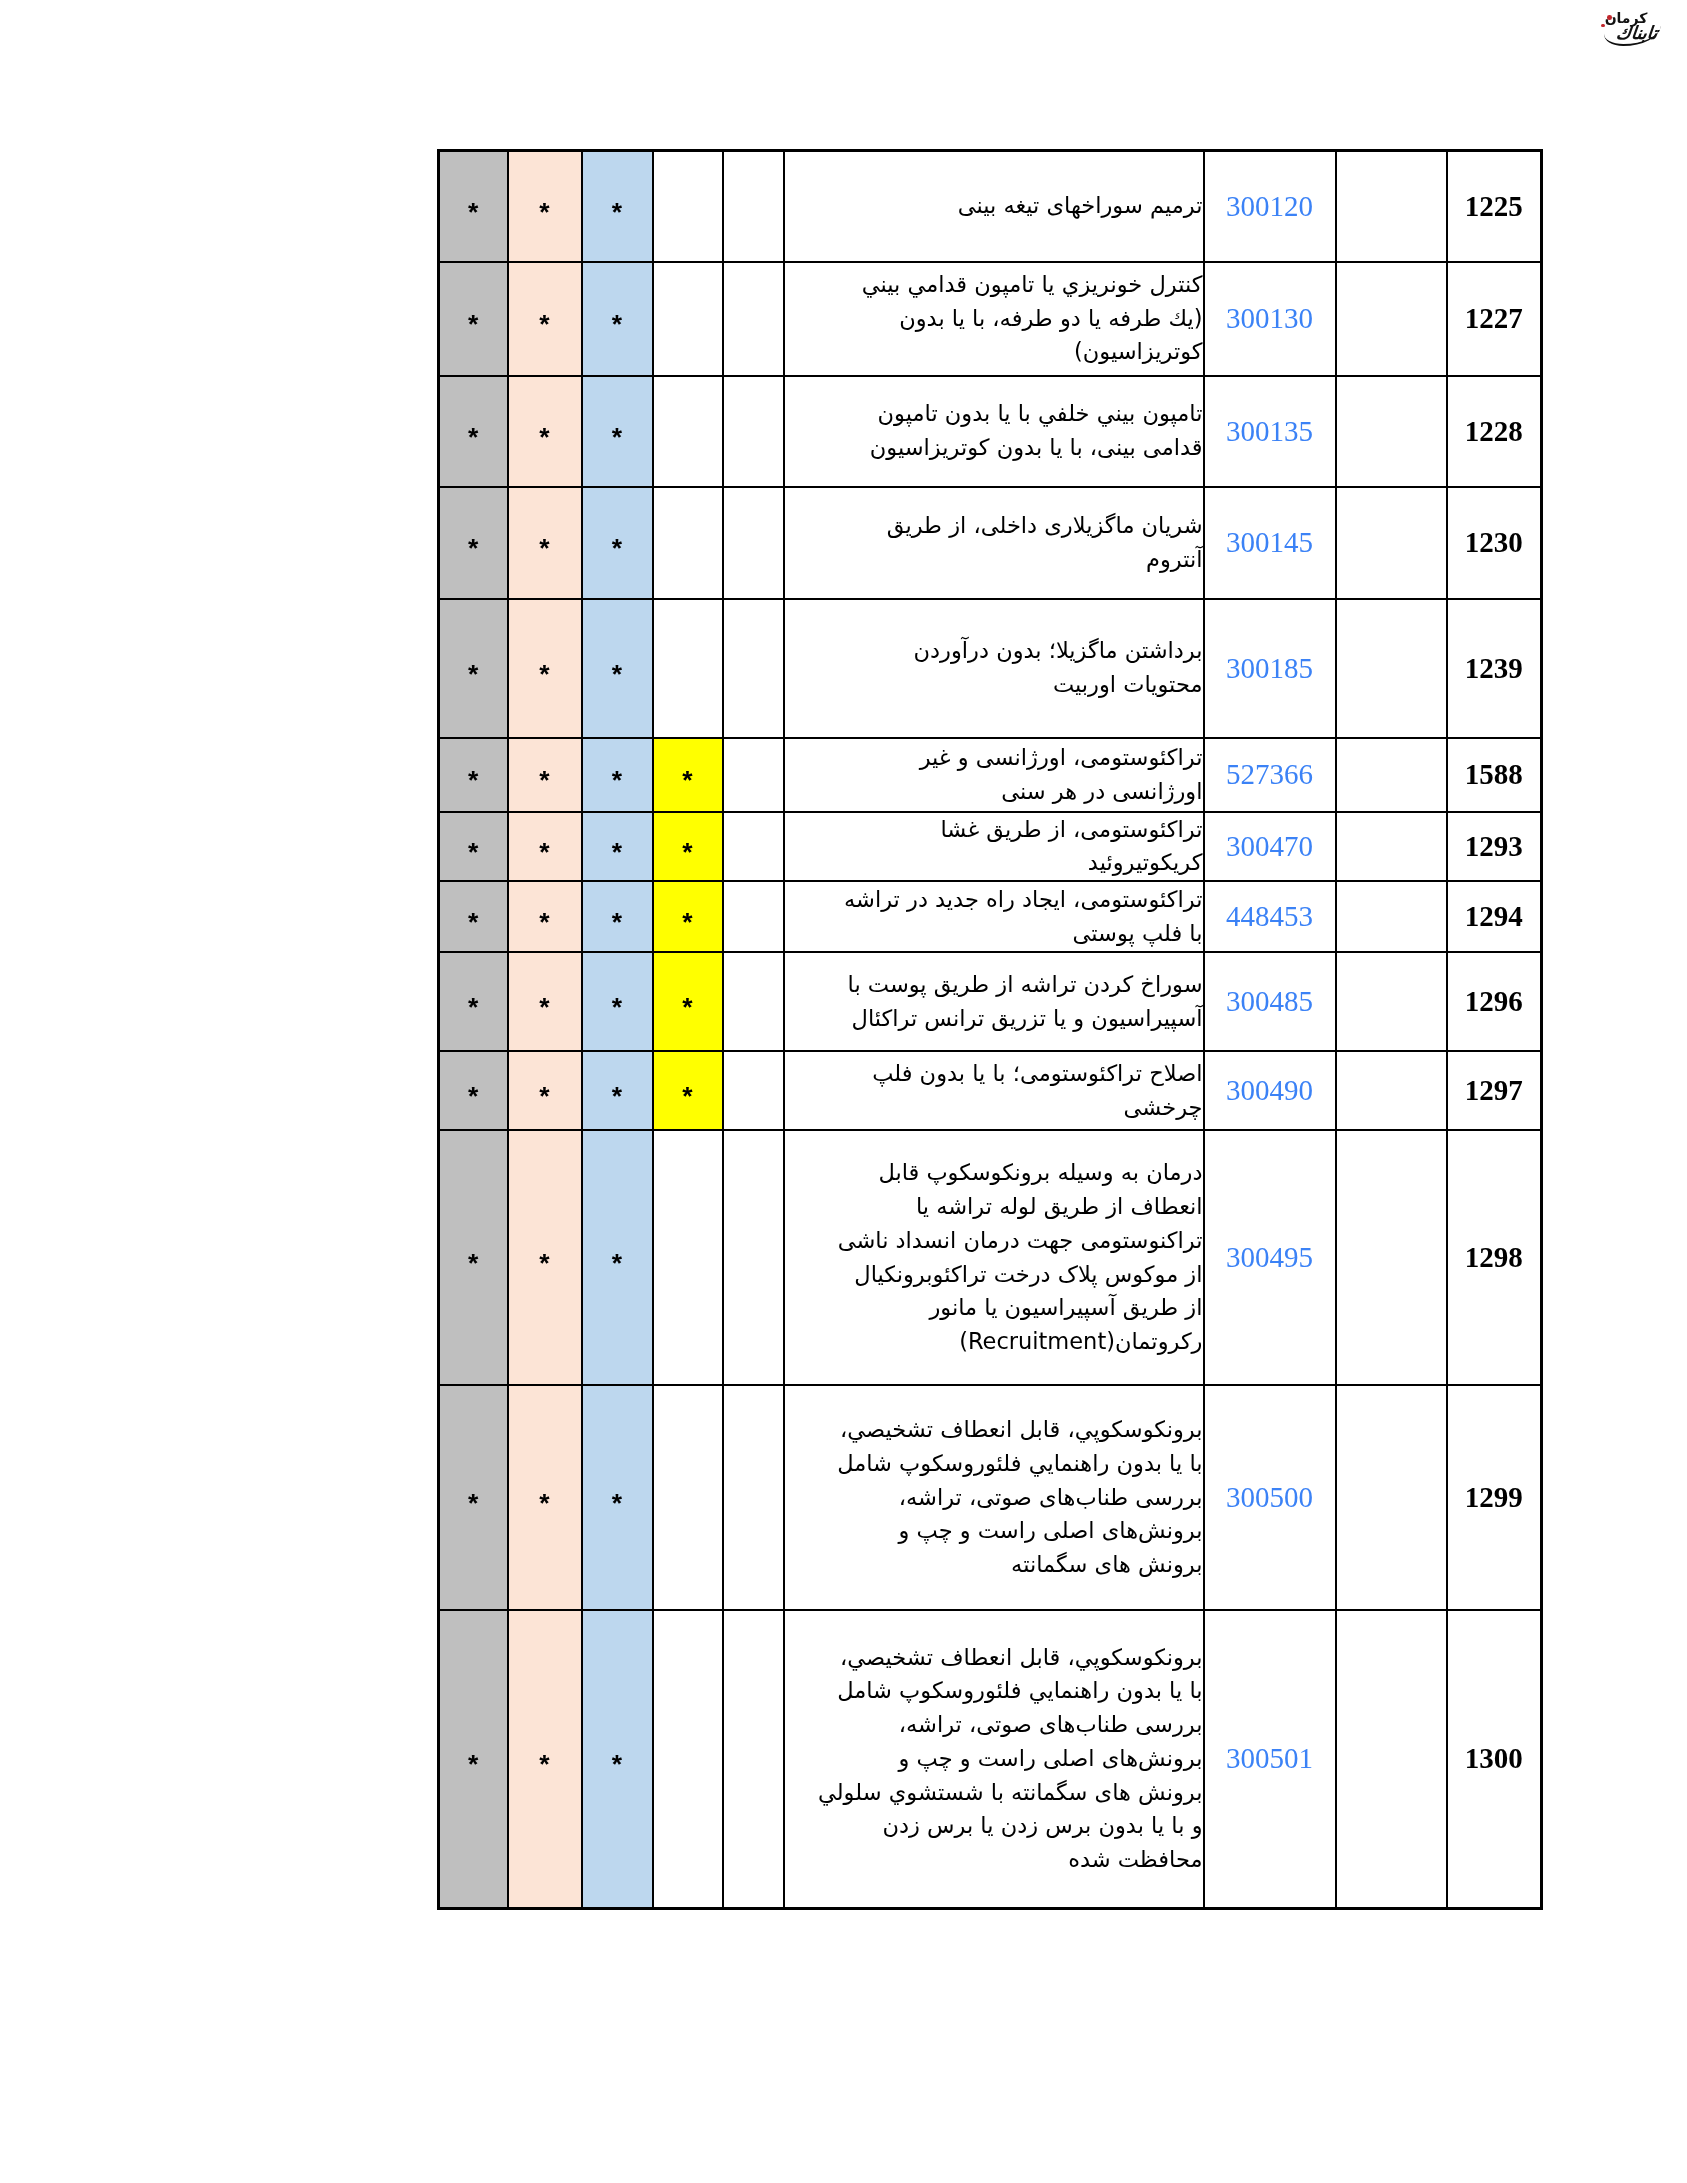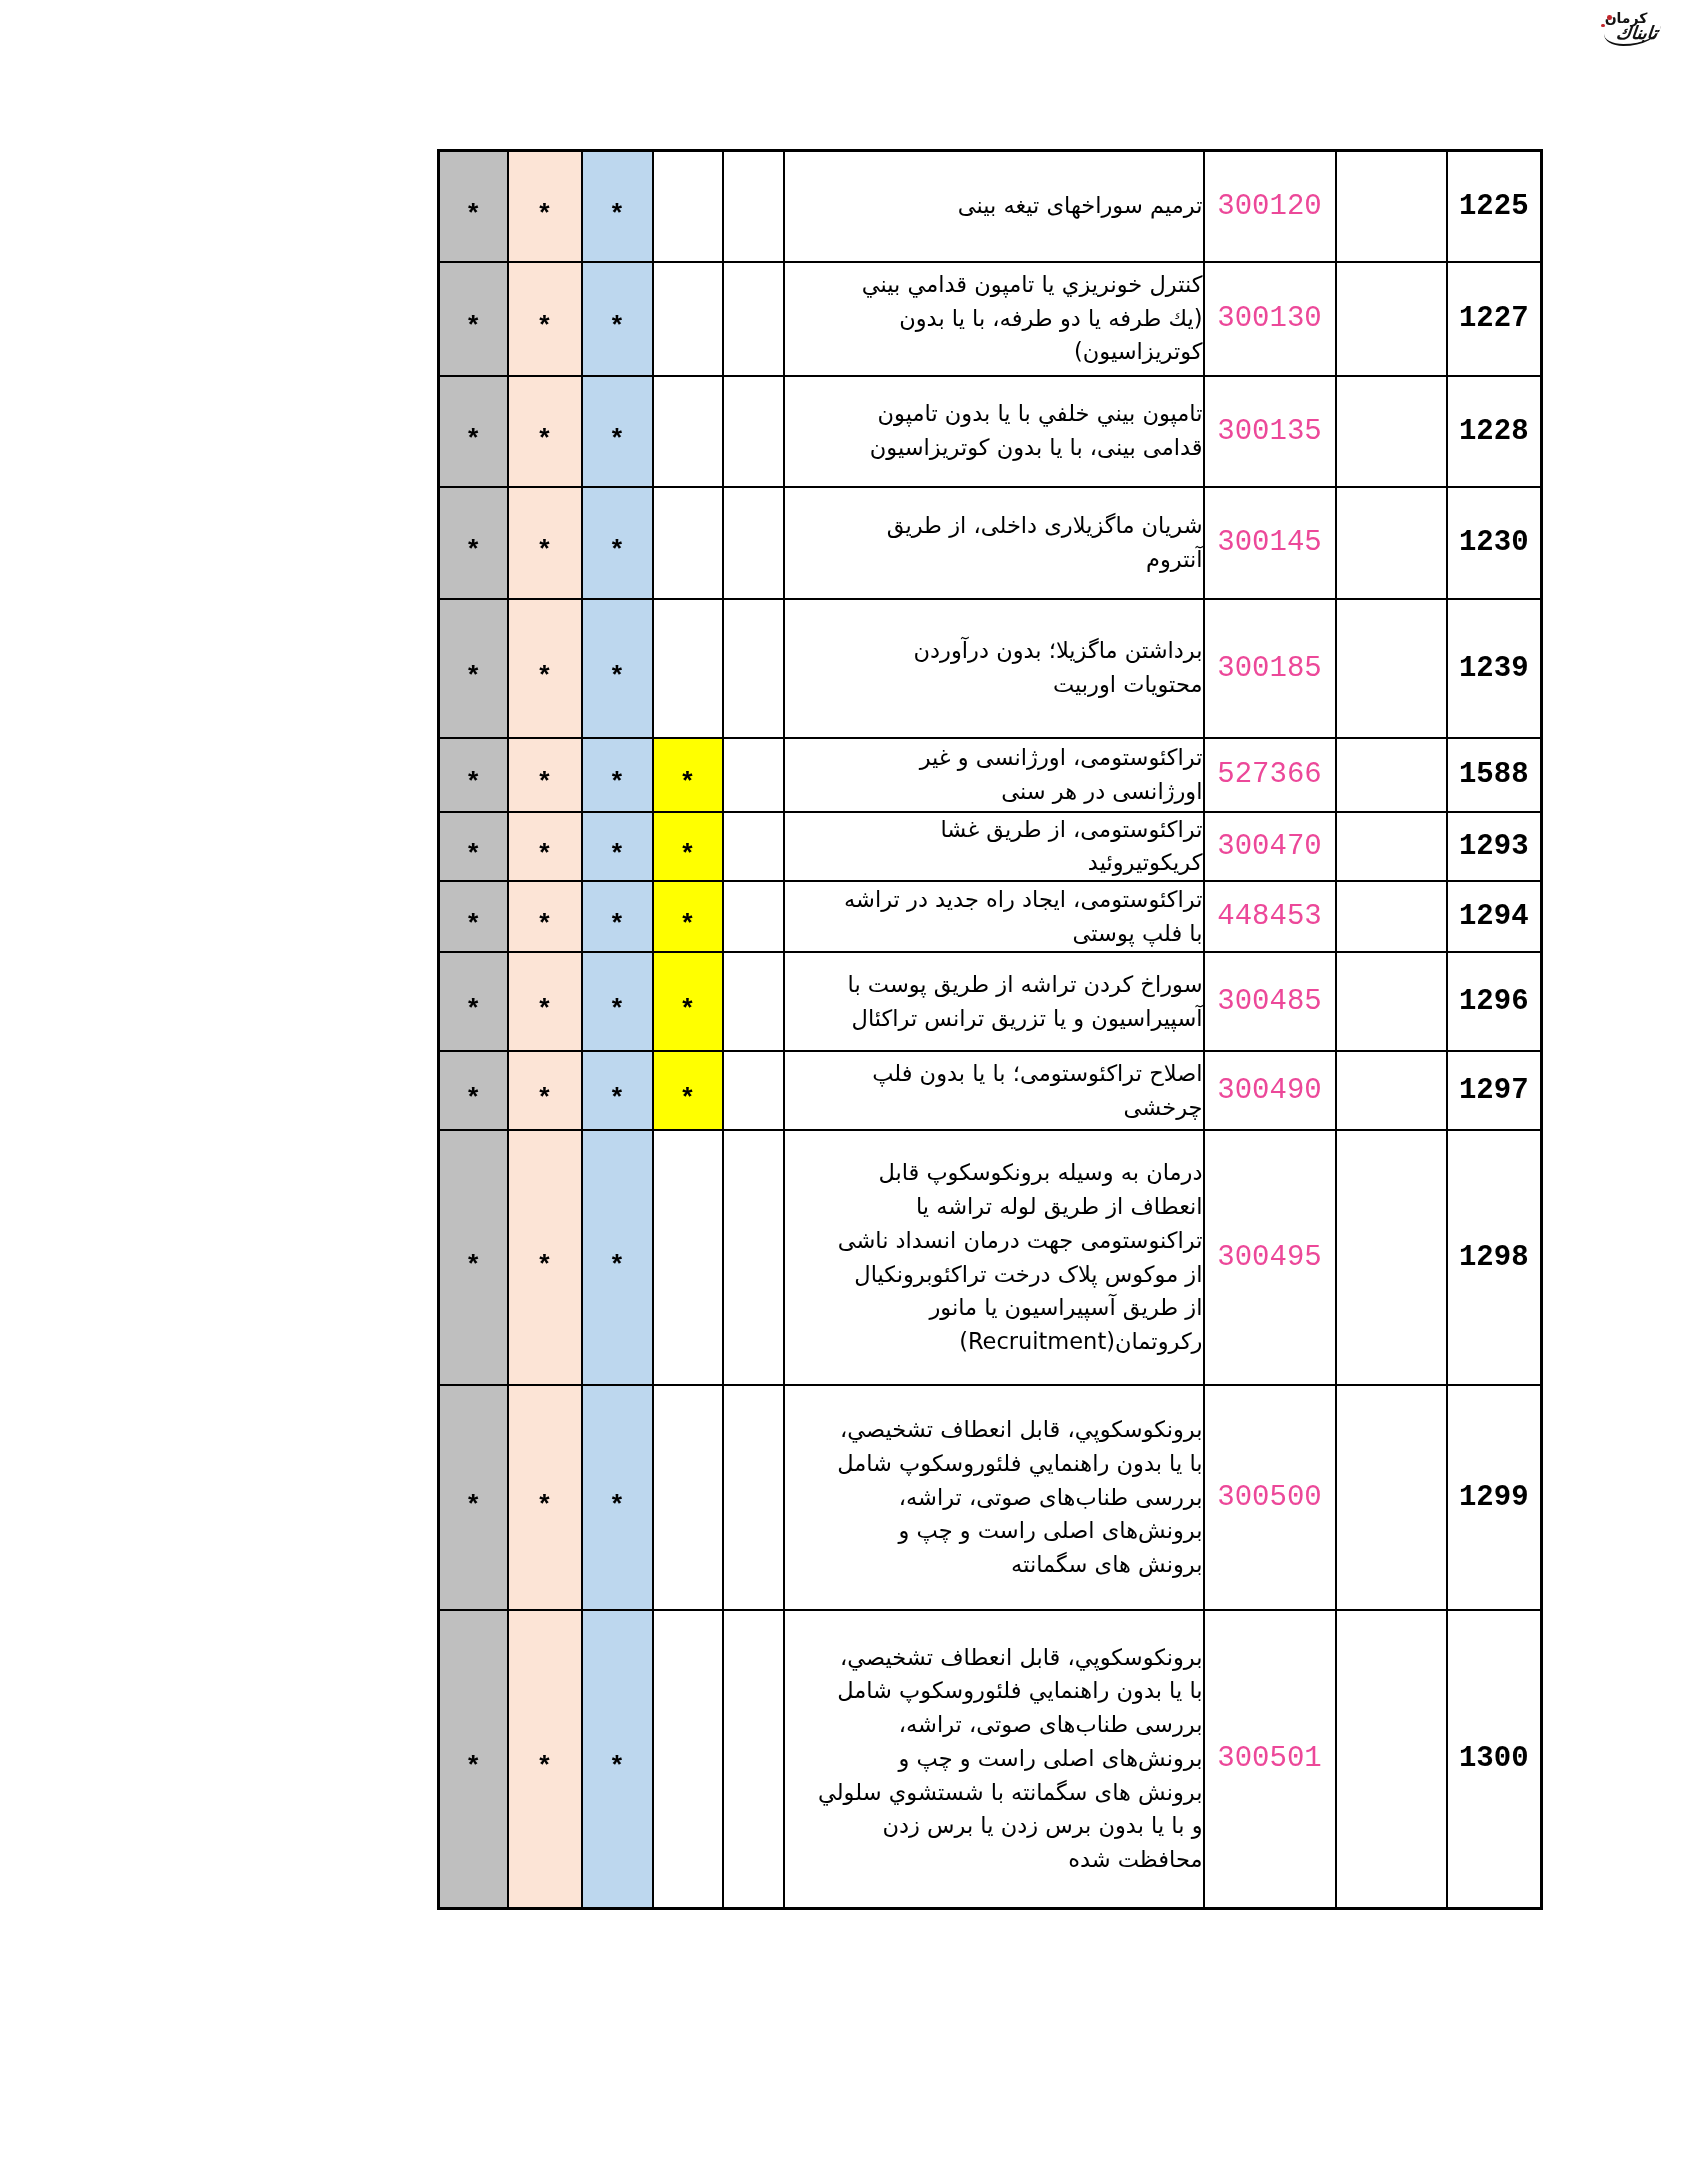--- a/index.html
+++ b/index.html
@@ -118,29 +118,29 @@
     white-space:pre-line;
     font-family:"DejaVu Sans",sans-serif;
     font-size:22.5px;
     line-height:1.5;
     color:#000;
     padding:5.3px 6.6px 5.3px 8px;
   }
   td.code{
     text-align:center;
     direction:ltr;
-    font-family:Liberation Mono, monospace;
+    font-family:Liberation Serif, serif;
     font-size:29px;
-    color:#ec4899;
+    color:#3b82f6;
   }
   td.blank{}
   td.rownum{
     text-align:center;
     direction:ltr;
-    font-family:Liberation Mono, monospace;
+    font-family:Liberation Serif, serif;
     font-size:29px;
     font-weight:bold;
     color:#000;
   }
 </style>
 </head>
 <body>
 
 <div class="page">
 

